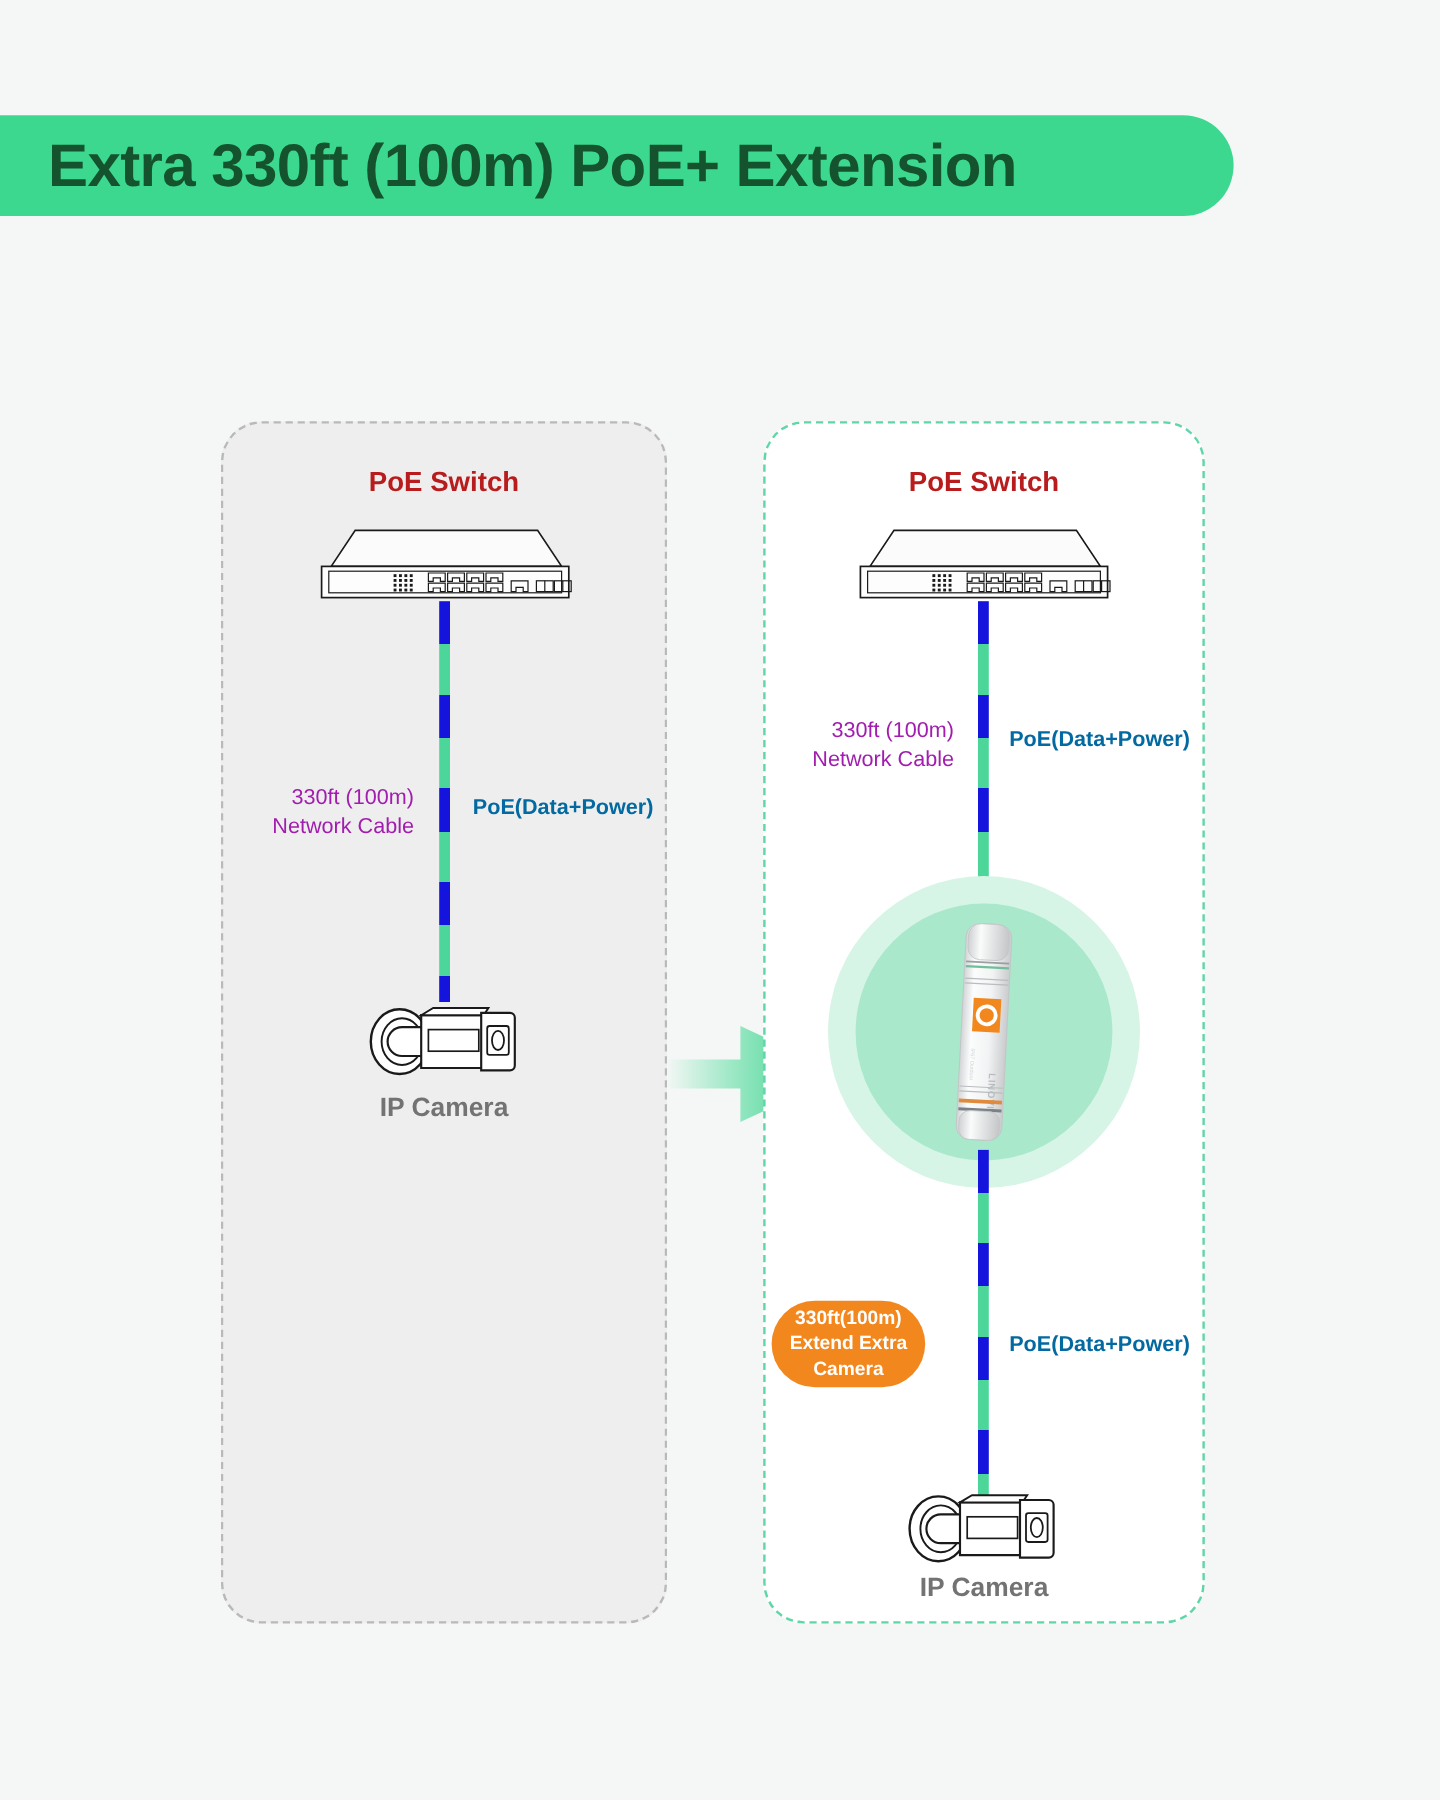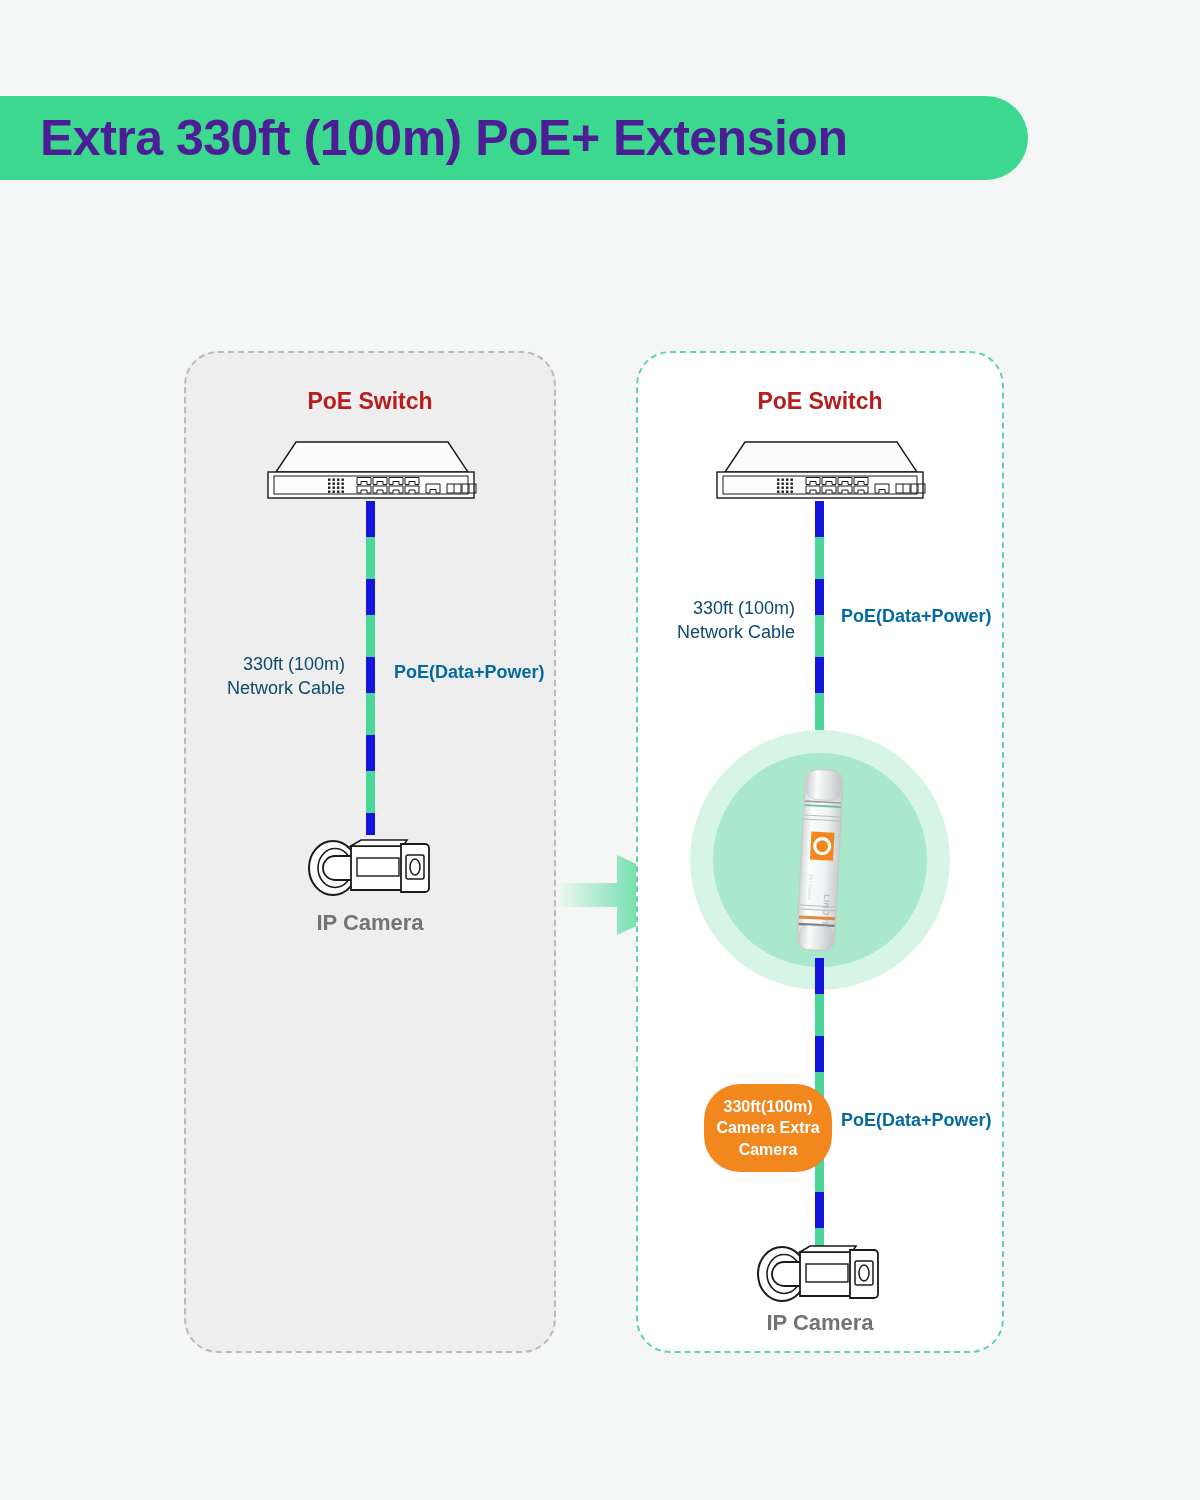--- a/index.html
+++ b/index.html
@@ -22,21 +22,21 @@
     left: 0;
     top: 96px;
     width: 1028px;
     height: 84px;
     background: #3cd890;
     border-radius: 0 46px 46px 0;
     display: flex;
     align-items: center;
   }
   #header-banner .banner-text {
-    color: #4c1d95;
+    color: #14532d;
     font-size: 50px;
     font-weight: bold;
     letter-spacing: -0.5px;
     padding-left: 40px;
     white-space: nowrap;
   }
 
   
   .panel {
     position: absolute;
@@ -77,21 +77,21 @@
     font-size: 22px;
     font-weight: bold;
     color: #737373;
   }
 
   .cable-label-left {
     position: absolute;
     text-align: right;
     font-size: 18px;
     line-height: 1.35;
-    color: #0c4a6e;
+    color: #a21caf;
     white-space: pre-line;
   }
   .cable-label-right {
     position: absolute;
     text-align: left;
     font-size: 18px;
     font-weight: bold;
     color: #0369a1;
     white-space: nowrap;
   }
@@ -139,24 +139,24 @@
     left: 798px;
     top: 766px;
     width: 44px;
     height: 188px;
     transform: rotate(3deg);
   }
 
   
   #extra-cable-badge {
     position: absolute;
-    left: 704px;
+    left: 643px;
     top: 1084px;
     width: 128px;
-    height: 88px;
+    height: 72px;
     background: #f2871e;
     border-radius: 36px;
     display: flex;
     flex-direction: column;
     align-items: center;
     justify-content: center;
     color: #ffffff;
     font-size: 16px;
     font-weight: bold;
     line-height: 1.35;
@@ -356,21 +356,21 @@
     <line x1="4" y1="159" x2="40" y2="159" stroke="#7b8184" stroke-width="2.4"></line>
 
     <rect x="5" y="160" width="34" height="24" rx="9" fill="url(#capGrad)" stroke="#c2c5c7" stroke-width="0.7"></rect>
   </svg>
 </div>
 
 <div class="cable" style="left:815px; top:958px; height:290px;"></div>
 
 <div id="extra-cable-badge">
   <span>330ft(100m)</span>
-  <span>Camera Extra</span>
+  <span>Extend Extra</span>
   <span>Camera</span>
 </div>
 
 <div class="cable-label-right" style="left:841px; top:1110px;">PoE(Data+Power)</div>
 
 <div class="camera-wrap" style="left:752px; top:1240px;">
   <svg width="130" height="68" viewBox="0 0 130 68">
     <ellipse cx="30" cy="34" rx="24" ry="27" fill="#ffffff" stroke="#1a1a1a" stroke-width="2"></ellipse>
     <ellipse cx="32" cy="34" rx="17" ry="19.5" fill="#ffffff" stroke="#1a1a1a" stroke-width="1.6"></ellipse>
     <path d="M32,22 h22 v24 h-22 a12,12 0 0 1 0,-24 z" fill="#ffffff" stroke="#1a1a1a" stroke-width="1.8"></path>

